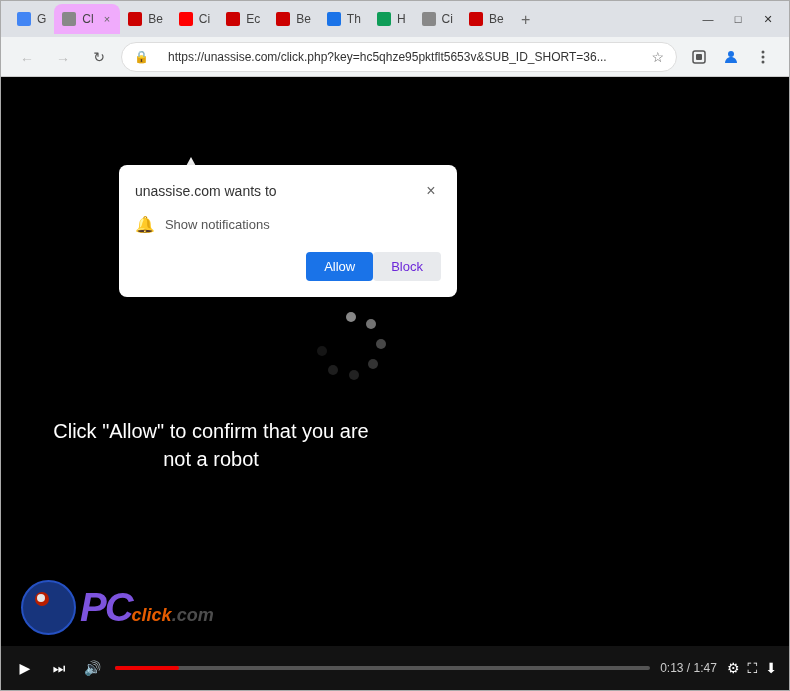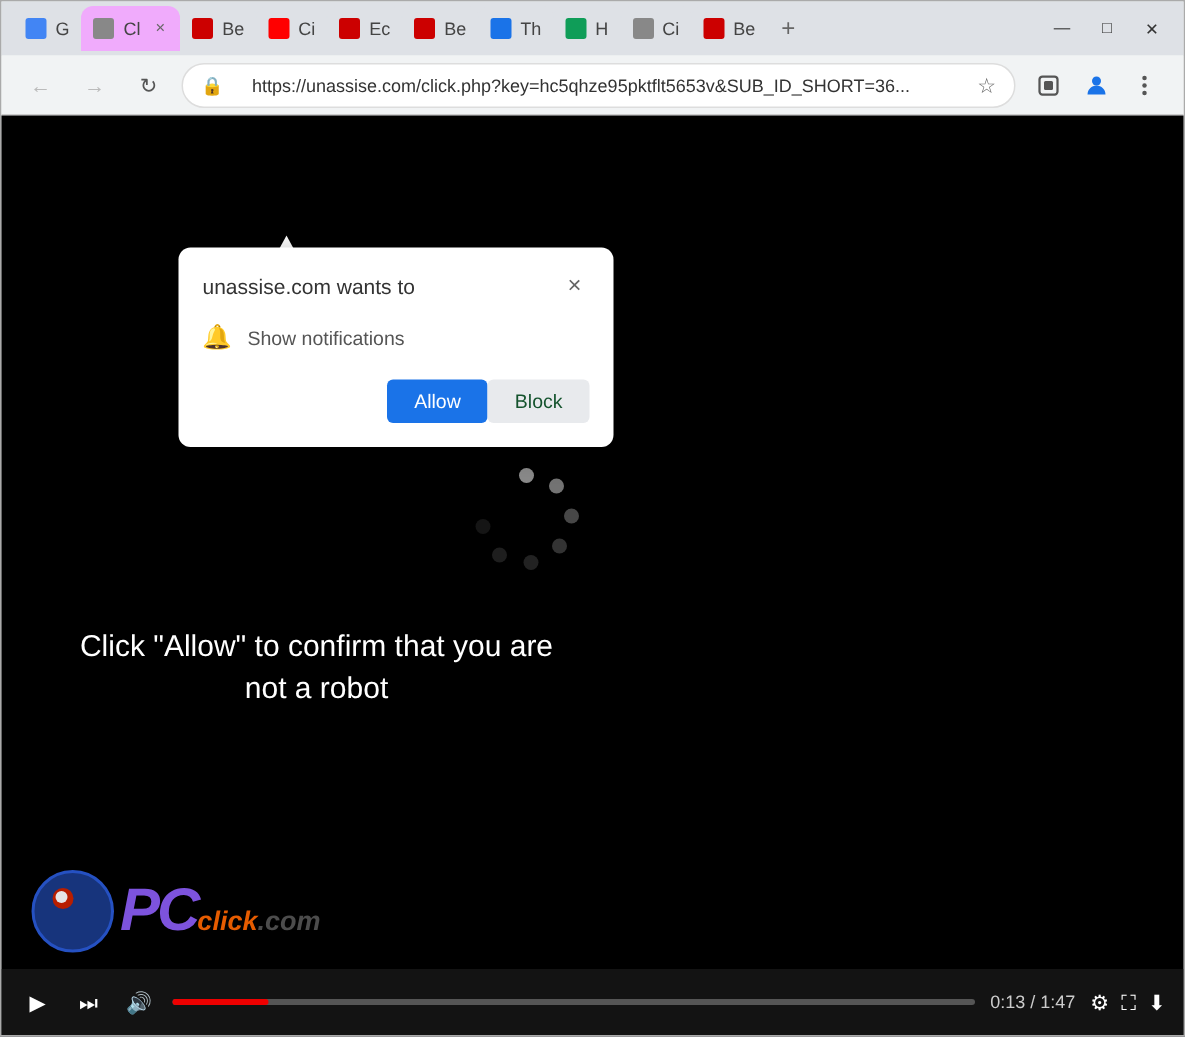--- a/index.html
+++ b/index.html
@@ -56,29 +56,29 @@
     
     .logo-watermark { position: absolute; bottom: 55px; left: 20px; display: flex; align-items: center; gap: 4px; opacity: 0.9; }
     .logo-circle { width: 55px; height: 55px; background: #1a3a8a; border-radius: 50%; display: flex; align-items: center; justify-content: center; position: relative; border: 2px solid #2a5ad8; }
     .logo-dot-red { width: 14px; height: 14px; background: #cc2200; border-radius: 50%; position: absolute; top: 10px; left: 12px; }
     .logo-dot-white { width: 8px; height: 8px; background: white; border-radius: 50%; position: absolute; top: 12px; left: 14px; }
     .logo-text-pc { font-size: 40px; font-weight: 900; color: #8b5cf6; font-style: italic; letter-spacing: -2px; font-family: Arial Black, sans-serif; }
     .logo-text-risk { font-size: 18px; font-weight: 700; color: #ff6600; font-style: italic; }
     .logo-text-com { font-size: 18px; font-weight: 700; color: #555; font-style: italic; margin-top: 24px; }
 
     
-    .notification-popup { position: absolute; top: 88px; left: 118px; width: 290px; background: white; border-radius: 8px; box-shadow: 0 4px 20px rgba(0,0,0,0.3); padding: 16px; z-index: 100; }
+    .notification-popup { position: absolute; top: 88px; left: 118px; width: 338px; background: white; border-radius: 8px; box-shadow: 0 4px 20px rgba(0,0,0,0.3); padding: 16px; z-index: 100; }
     .popup-header { display: flex; justify-content: space-between; align-items: center; margin-bottom: 14px; }
     .popup-title { font-size: 14px; color: #333; font-weight: 400; }
     .popup-close { width: 20px; height: 20px; display: flex; align-items: center; justify-content: center; color: #666; cursor: pointer; font-size: 16px; border-radius: 50%; }
     .popup-permission { display: flex; align-items: center; gap: 10px; margin-bottom: 18px; color: #555; font-size: 13px; }
     .bell-icon { font-size: 16px; color: #555; }
     .popup-buttons { display: flex; justify-content: flex-end; }
     .btn-allow { background: #1a73e8; color: white; border: none; border-radius: 4px; padding: 7px 18px; font-size: 13px; cursor: pointer; font-weight: 500; }
-    .btn-block { background: #e8eaed; color: #14532d; border: none; border-radius: 4px; padding: 7px 18px; font-size: 13px; cursor: pointer; font-weight: 500; }
+    .btn-block { background: #e8eaed; color: #6d28d9; border: none; border-radius: 4px; padding: 7px 18px; font-size: 13px; cursor: pointer; font-weight: 500; }
   </style>
 </head>
 <body>
 
 <div class="browser-window">
 
   <div class="title-bar">
     <div class="tab-bar">
 
       <div class="tab">

